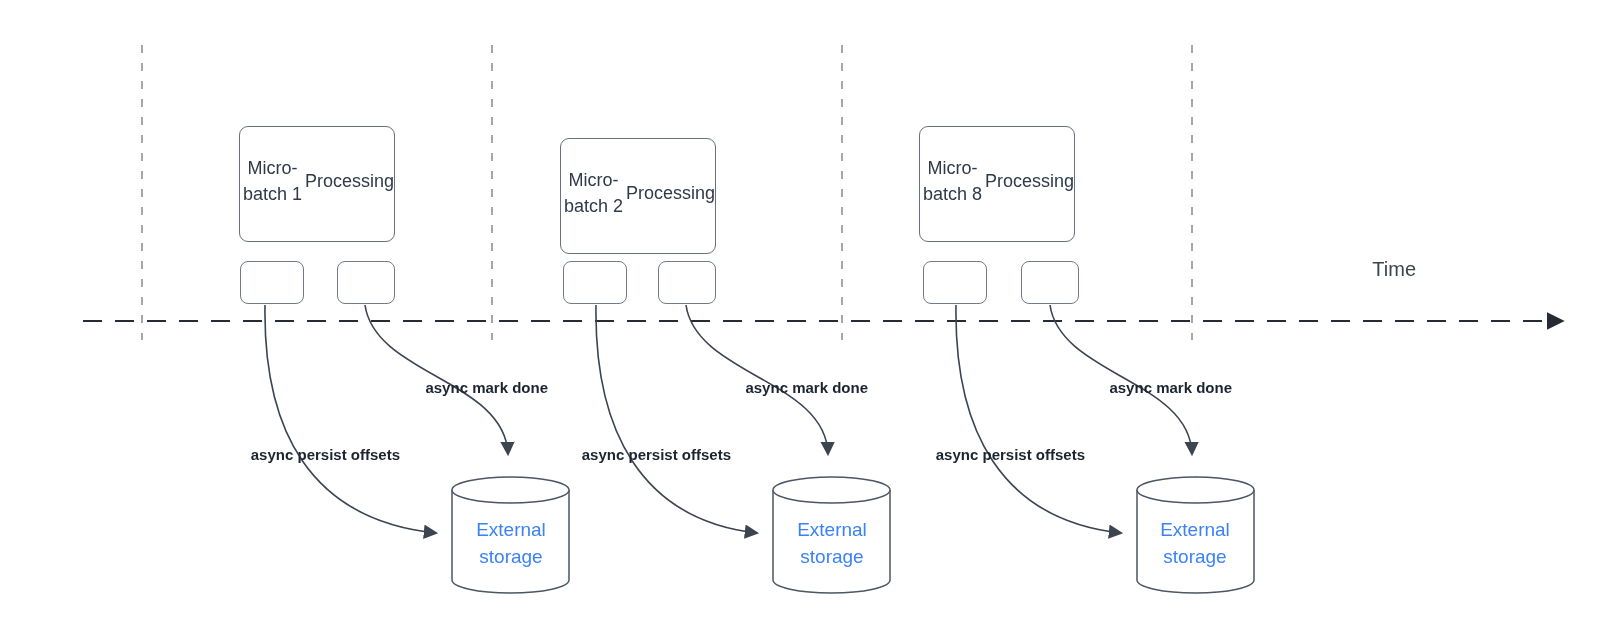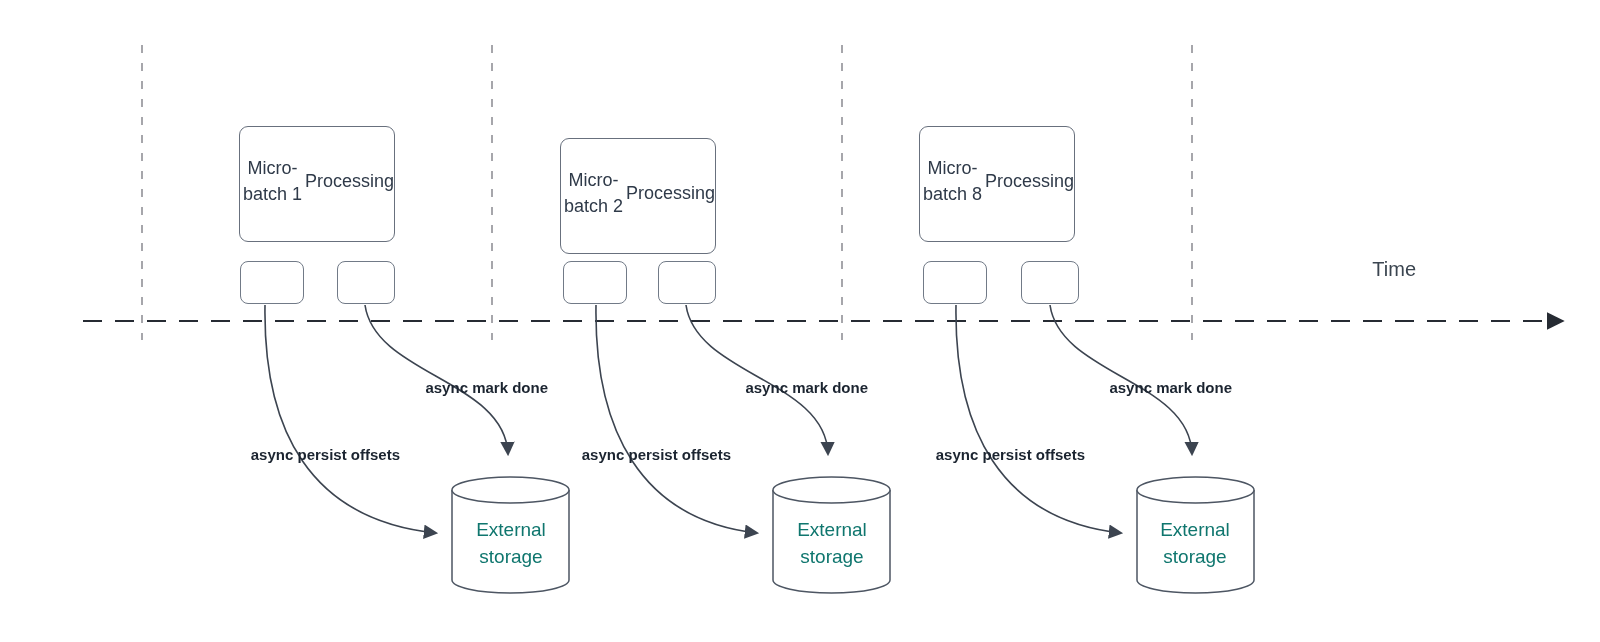--- a/index.html
+++ b/index.html
@@ -62,21 +62,21 @@
   }
   .flow-label.persist { top: 418px; margin-top: 28px; }
   .flow-label.markdone { top: 379px; }
   .storage-label {
     position: absolute;
     top: 516px;
     width: 120px;
     text-align: center;
     font-size: 19px;
     line-height: 27px;
-    color: #0f766e;
+    color: #3b82f6;
   }
   .time-label {
     position: absolute;
     left: 1356px;
     top: 258px;
     width: 60px;
     text-align: right;
     font-size: 20px;
     color: #3b4550;
   }

